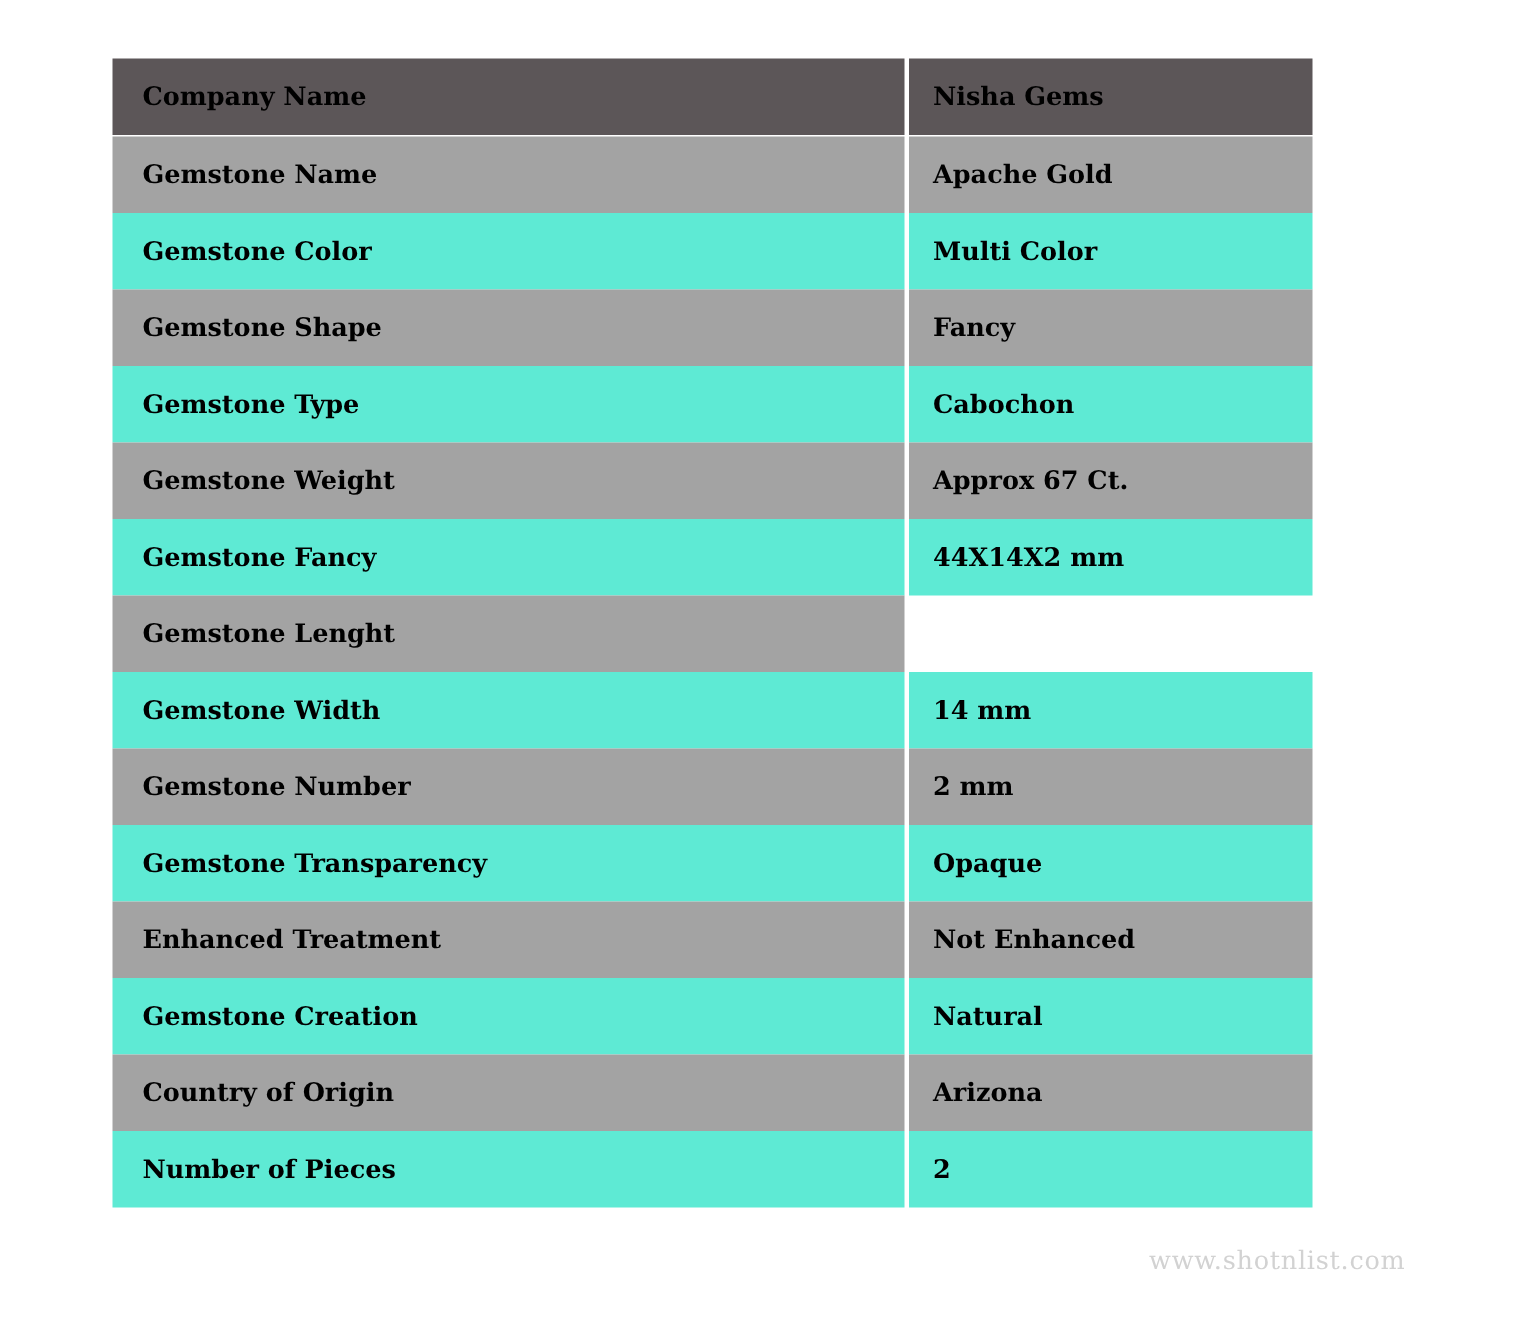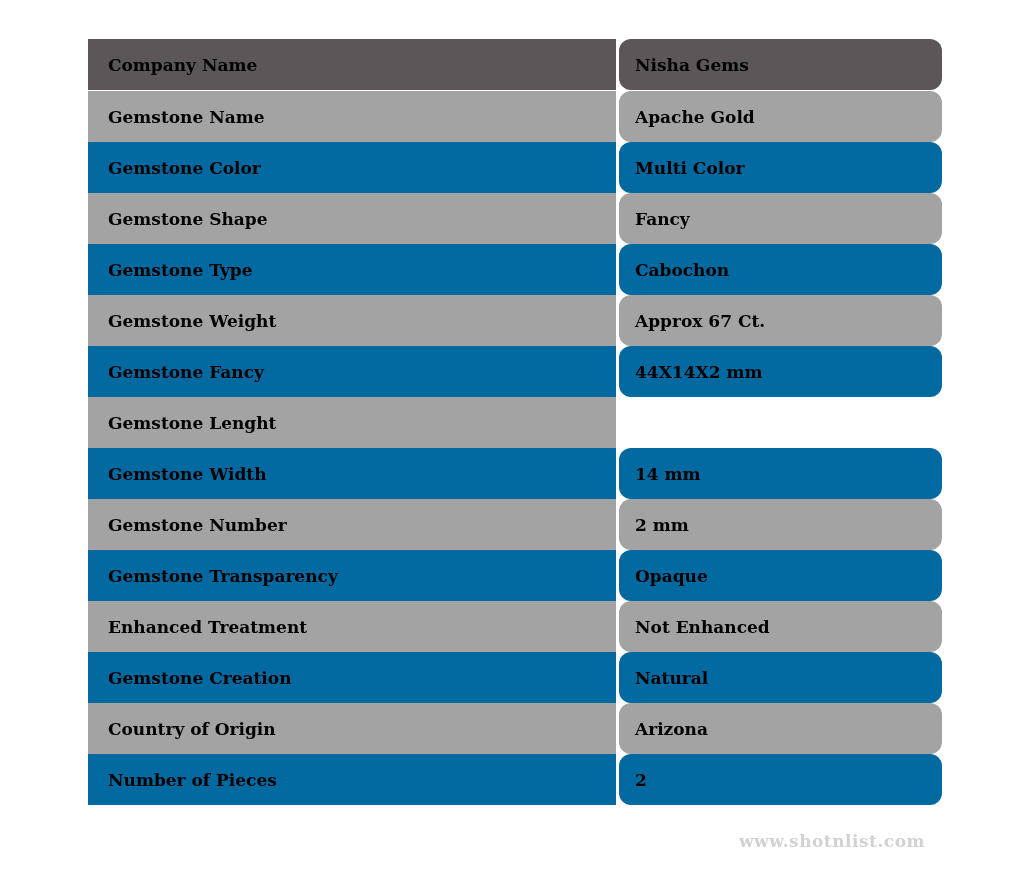--- a/index.html
+++ b/index.html
@@ -10,63 +10,62 @@
   }
   .page {
     position: relative;
     width: 1024px;
     height: 882px;
     background: #ffffff;
     overflow: hidden;
   }
   .spec-table {
     position: absolute;
-    left: 88px;
+    left: 75px;
     top: 39px;
     width: 854px;
   }
   .trow {
     display: flex;
     height: 51px;
     column-gap: 3px;
     background: #ffffff; 
   }
   .cell {
     display: flex;
     align-items: center;
     font-size: 17px;
     font-weight: bold;
     color: #000000;
-    background: #0369a1;
+    background: #5eead4;
     box-sizing: border-box;
   }
   .cell.label {
     width: 528px;
     padding-left: 20px;
   }
   .cell.value {
-    width: 323px;
+    width: 269px;
     padding-left: 16px;
-    border-radius: 12px;
   }
   .trow.head {
     border-bottom: 1px solid #ffffff;
   }
   .trow.head .cell {
     background: #5c5658;
   }
   .trow.alt .cell {
     background: #a3a3a3;
   }
   .watermark {
     position: absolute;
     top: 831px;
-    right: 99px;
+    right: 87px;
     font-size: 17px;
-    font-weight: bold;
+    font-weight: normal;
     letter-spacing: 0.5px;
     color: #d2d2d2;
   }
 </style>
 </head>
 <body>
 
 <div class="page">
 
   <div class="spec-table">

